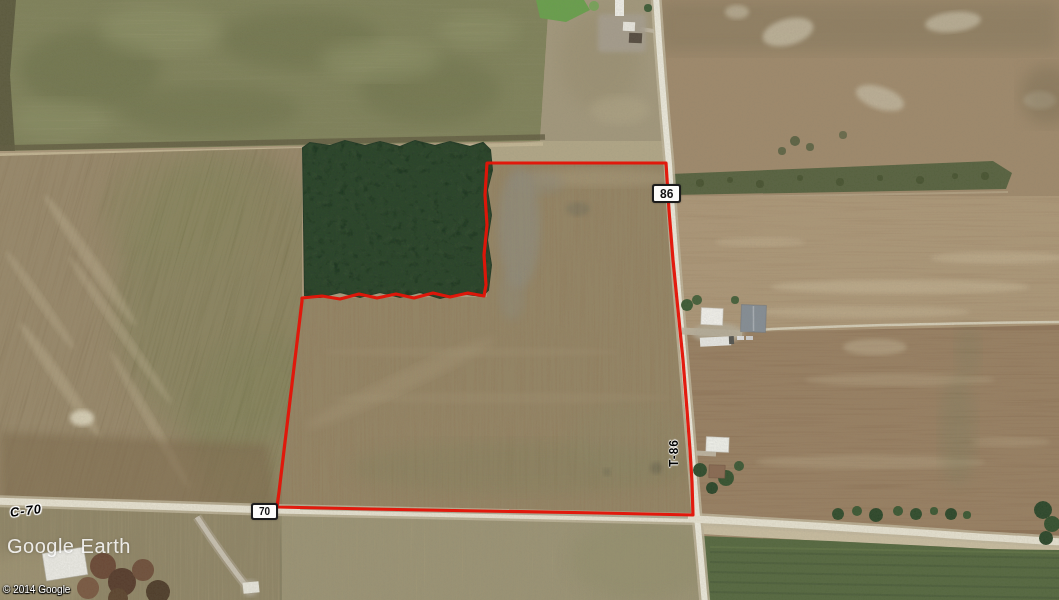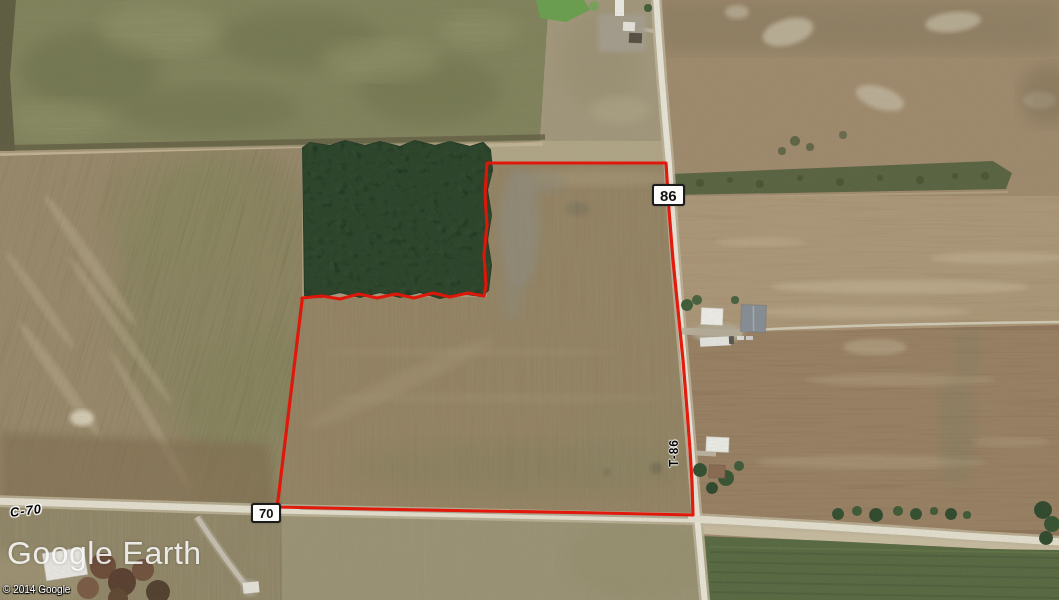--- a/index.html
+++ b/index.html
@@ -7,34 +7,34 @@
     position:relative;width:1059px;height:600px;overflow:hidden;
     font-family:"Liberation Sans", sans-serif;cursor:grab;
   }
   #terrain{position:absolute;left:0;top:0;}
   .overlay-label{position:absolute;white-space:nowrap;user-select:none;}
   .route-badge{
     background:#fdfdfb;border:2px solid #1b1b1b;border-radius:3px;
     color:#111;font-weight:bold;text-align:center;line-height:1;
     padding:2px 6px 1px 6px;font-size:13px;box-shadow:0 0 2px rgba(0,0,0,.35);
   }
-  #badge-86{left:652px;top:184px;font-size:15px;}
-  #badge-70{left:251px;top:503px;font-size:13px;}
+  #badge-86{left:652px;top:184px;font-size:12px;}
+  #badge-70{left:251px;top:503px;font-size:10px;}
   #label-t86{
     left:651px;top:446px;width:46px;height:14px;text-align:center;
     transform:rotate(-90deg);color:#000;font-size:12px;letter-spacing:1px;font-weight:bold;
     text-shadow:0 0 2px rgba(255,255,255,.95), 0 0 1px #fff, 1px 0 1px #fff, -1px 0 1px #fff;
   }
   #label-c70{
     left:10px;top:505px;transform:rotate(-7deg);transform-origin:left center;
     color:#000;font-size:13px;font-weight:bold;font-style:italic;letter-spacing:1px;
     text-shadow:0 0 2px #fff, 1px 1px 1px #fff, -1px -1px 1px #fff, 1px -1px 1px #fff, -1px 1px 1px #fff;
   }
   #ge-logo{
-    left:7px;top:535px;font-size:32px;color:rgba(255,255,255,.85);
+    left:7px;top:535px;font-size:20px;color:rgba(255,255,255,.85);
     letter-spacing:.5px;text-shadow:0 0 3px rgba(0,0,0,.25);
   }
   #copyright{
     left:3px;top:584px;font-size:10px;color:#fff;
     text-shadow:0 0 2px #000, 1px 1px 1px #000, -1px 1px 1px #000;
   }
 </style>
 </head>
 <body>
 

